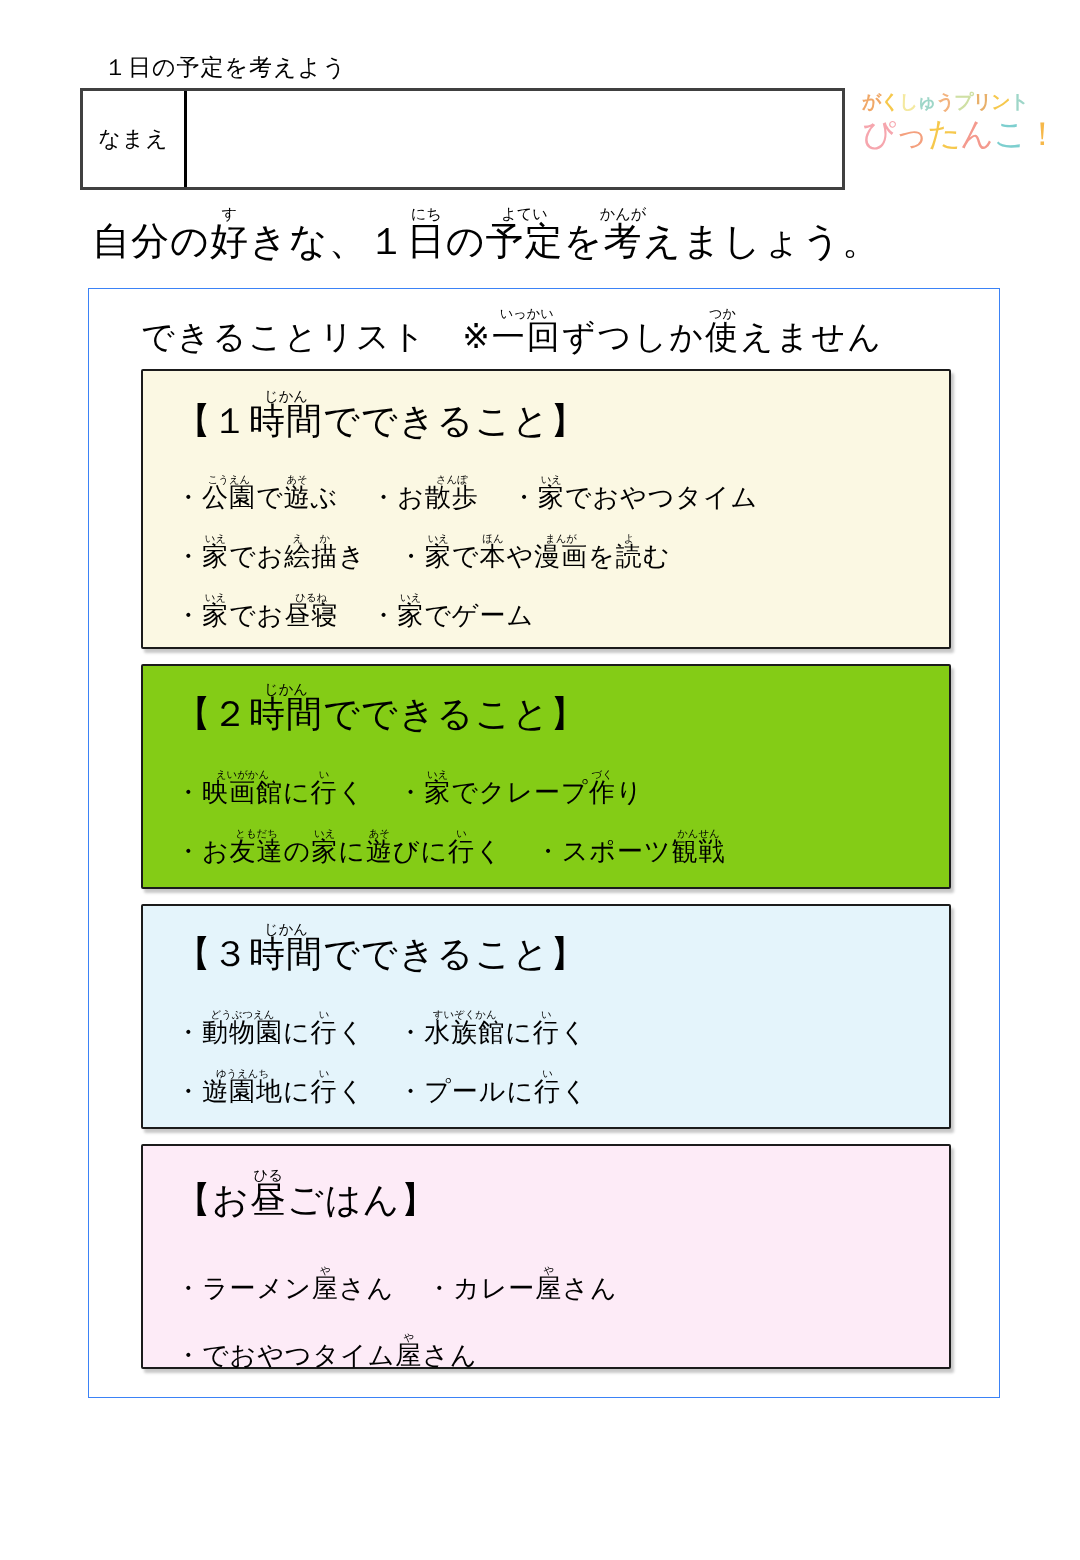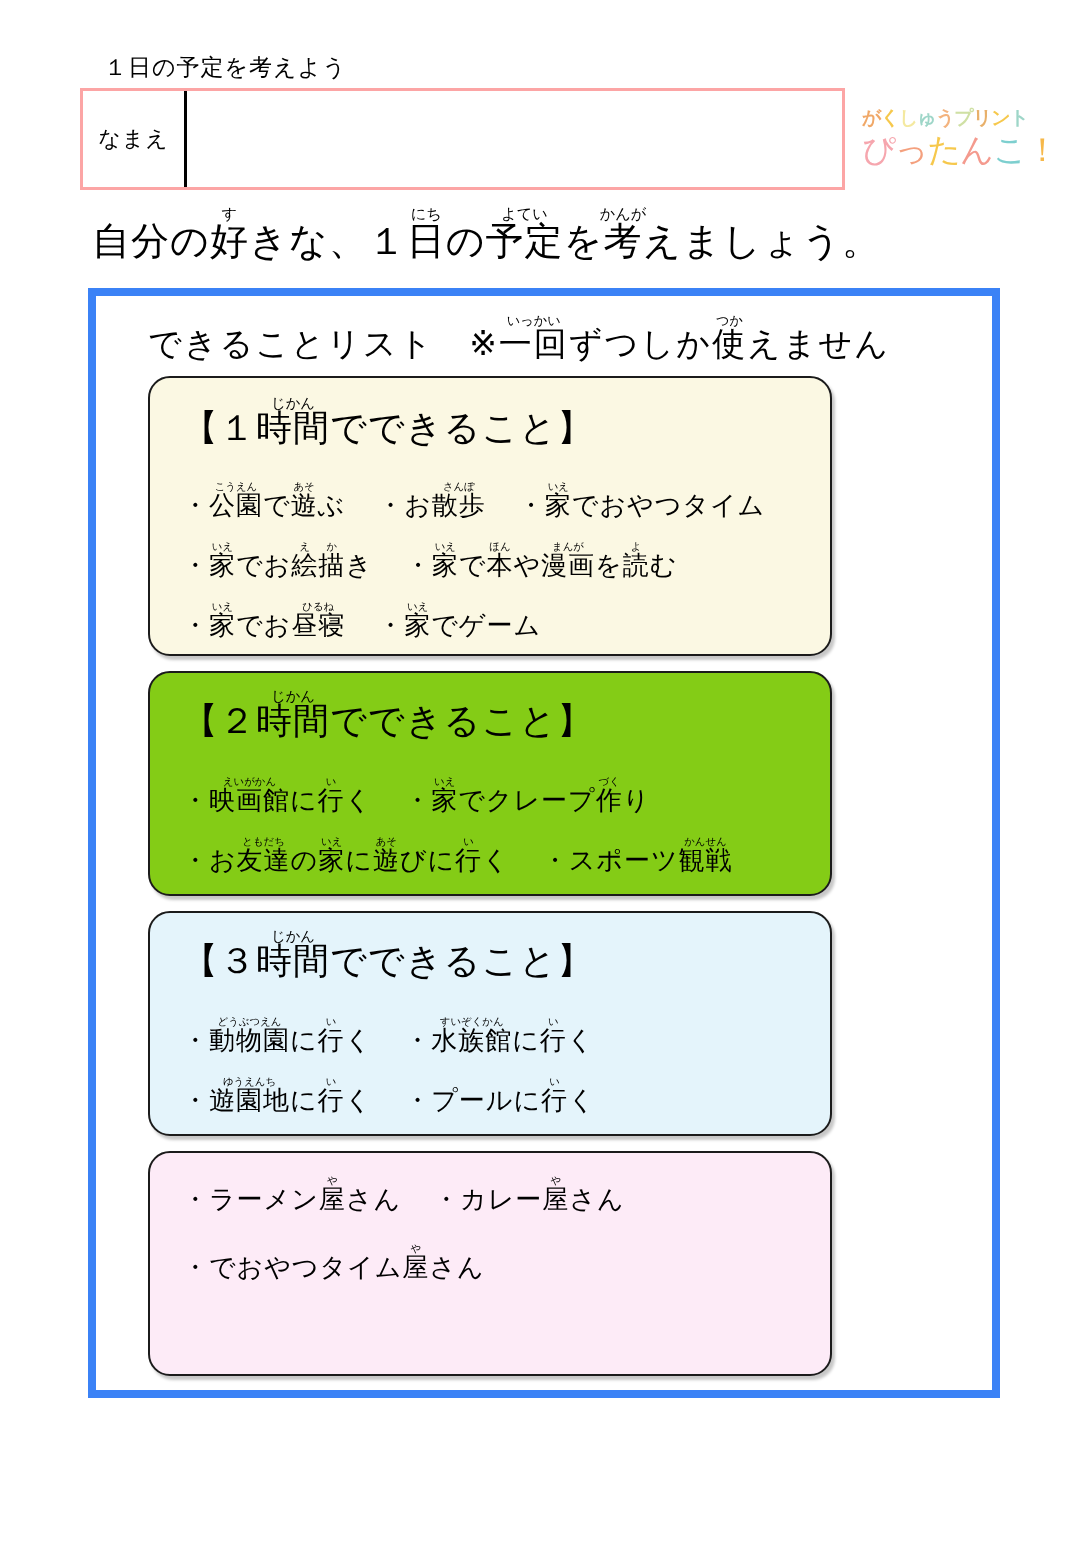--- a/index.html
+++ b/index.html
@@ -25,21 +25,21 @@
     letter-spacing: 1px;
     white-space: nowrap;
   }
 
   #name-box {
     position: absolute;
     left: 80px;
     top: 88px;
     width: 765px;
     height: 102px;
-    border: 3px solid #fca5a5;
+    border: 3px solid #404040;
     box-sizing: border-box;
     display: flex;
     justify-content: flex-end;
   }
   #name-label-cell {
     width: 104px;
     border-right: 3px solid #000000;
     box-sizing: border-box;
     display: flex;
     align-items: center;
@@ -48,21 +48,21 @@
     letter-spacing: 1px;
   }
   #name-write-cell {
     flex: 1;
   }
 
   
   #logo {
     position: absolute;
     left: 862px;
-    top: 104px;
+    top: 88px;
     width: 150px;
     height: 72px;
     text-align: right;
     user-select: none;
   }
   #logo-line1 {
     font-size: 19px;
     font-weight: bold;
     letter-spacing: -1px;
     line-height: 26px;
@@ -99,43 +99,42 @@
     white-space: nowrap;
   }
 
   
   #main-frame {
     position: absolute;
     left: 88px;
     top: 288px;
     width: 912px;
     height: 1110px;
-    border: 8px solid #3b82f6;
+    border: 1px solid #3b82f6;
     box-sizing: border-box;
   }
 
   #list-title {
     position: absolute;
     left: 52px;
     top: 18px;
     font-size: 33px;
     letter-spacing: 2px;
     white-space: nowrap;
   }
 
   
   .cat-box {
     position: absolute;
     left: 52px;
-    width: 684px;
+    width: 810px;
     box-sizing: border-box;
     border: 2px solid #1b1b1b;
-    border-radius: 22px;
+    border-radius: 2px;
     box-shadow: 3px 4px 3px rgba(0,0,0,0.22);
-    font-family: Liberation Mono, monospace;
   }
   .cat-heading {
     font-size: 36px;
     letter-spacing: 1px;
     white-space: nowrap;
     margin: 0;
   }
   .cat-line {
     font-size: 26px;
     letter-spacing: 1px;
@@ -222,16 +221,17 @@
       <div class="cat-heading"><span>【２</span><ruby><span>時間</span><rt>じかん</rt></ruby><span>でできること】</span></div>
       <div class="cat-line"><span><span>・</span><ruby><span>映画館</span><rt>えいがかん</rt></ruby><span>に</span><ruby><span>行</span><rt>い</rt></ruby><span>く</span></span><span class="gap-m"></span><span><span>・</span><ruby><span>家</span><rt>いえ</rt></ruby><span>でクレープ</span><ruby><span>作</span><rt>づく</rt></ruby><span>り</span></span></div>
       <div class="cat-line"><span><span>・</span><span>お</span><ruby><span>友達</span><rt>ともだち</rt></ruby><span>の</span><ruby><span>家</span><rt>いえ</rt></ruby><span>に</span><ruby><span>遊</span><rt>あそ</rt></ruby><span>びに</span><ruby><span>行</span><rt>い</rt></ruby><span>く</span></span><span class="gap-m"></span><span><span>・</span><span>スポーツ</span><ruby><span>観戦</span><rt>かんせん</rt></ruby></span></div>
     </div>
   <div class="cat-box" id="box-3hour" style="background: rgb(228, 244, 251);">
       <div class="cat-heading"><span>【３</span><ruby><span>時間</span><rt>じかん</rt></ruby><span>でできること】</span></div>
       <div class="cat-line"><span><span>・</span><ruby><span>動物園</span><rt>どうぶつえん</rt></ruby><span>に</span><ruby><span>行</span><rt>い</rt></ruby><span>く</span></span><span class="gap-m"></span><span><span>・</span><ruby><span>水族館</span><rt>すいぞくかん</rt></ruby><span>に</span><ruby><span>行</span><rt>い</rt></ruby><span>く</span></span></div>
       <div class="cat-line"><span><span>・</span><ruby><span>遊園地</span><rt>ゆうえんち</rt></ruby><span>に</span><ruby><span>行</span><rt>い</rt></ruby><span>く</span></span><span class="gap-m"></span><span><span>・</span><span>プールに</span><ruby><span>行</span><rt>い</rt></ruby><span>く</span></span></div>
     </div>
   <div class="cat-box" id="box-lunch" style="background: rgb(253, 235, 247);">
+      <div class="cat-heading"><span>【お</span><ruby><span>昼</span><rt>ひる</rt></ruby><span>ごはん】</span></div>
       <div class="cat-line"><span><span>・</span><span>ラーメン</span><ruby><span>屋</span><rt>や</rt></ruby><span>さん</span></span><span class="gap-m"></span><span><span>・</span><span>カレー</span><ruby><span>屋</span><rt>や</rt></ruby><span>さん</span></span></div>
       <div class="cat-line"><span><span>・</span><span>でおやつタイム</span><ruby><span>屋</span><rt>や</rt></ruby><span>さん</span></span></div>
     </div>
 </div>
 
 </body></html>

